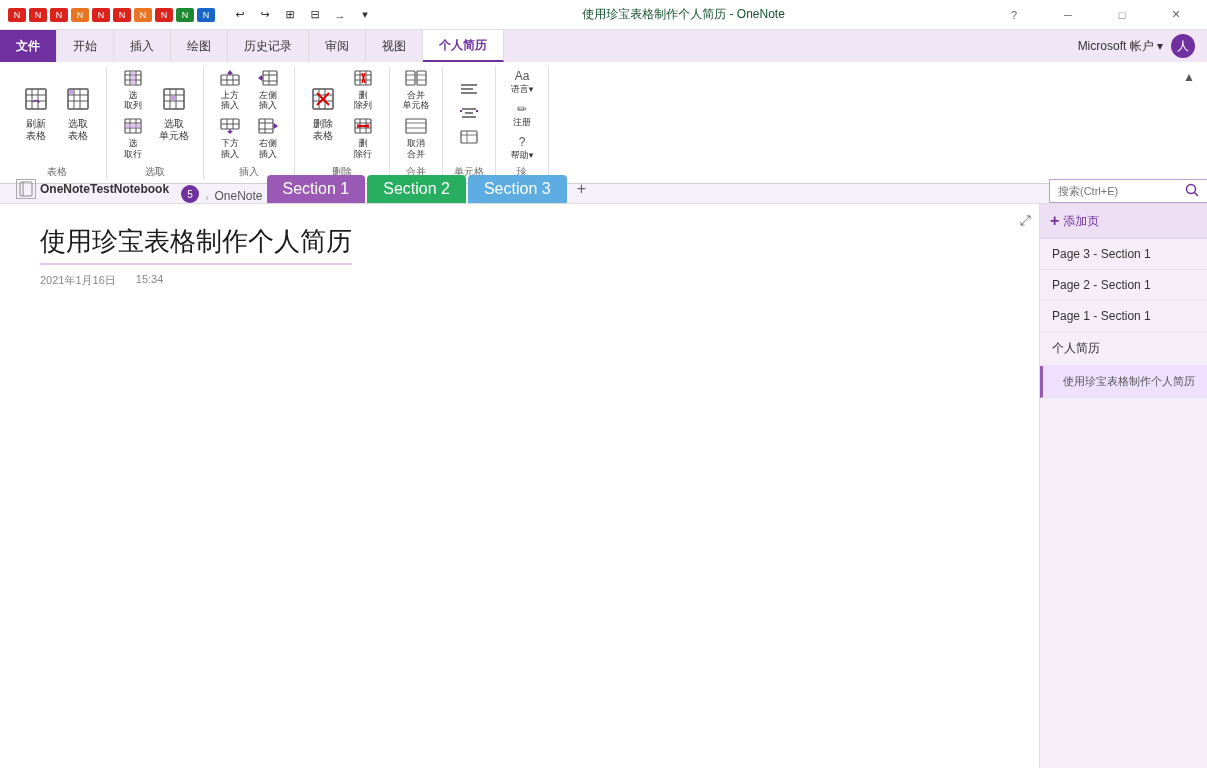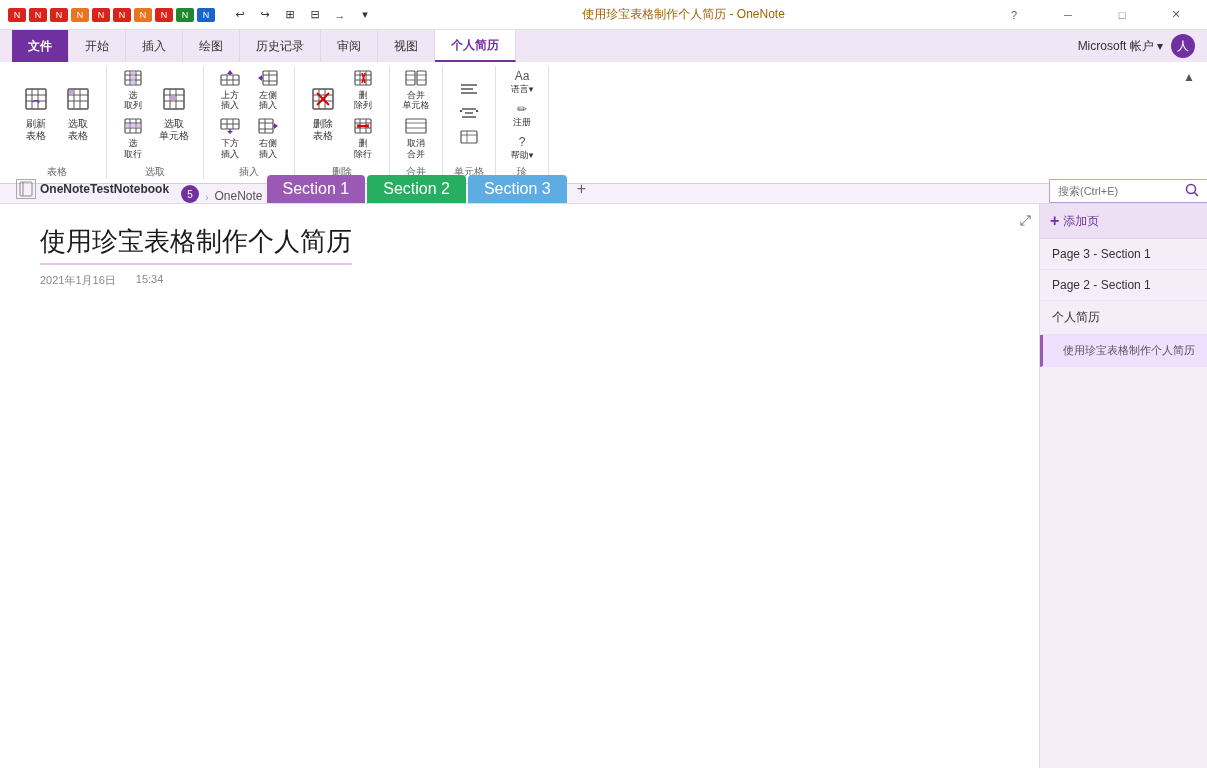--- a/index.html
+++ b/index.html
@@ -15,31 +15,31 @@
       padding: 0 8px;
       border-bottom: 1px solid #e0e0e0;
     }
     .title-bar-left { display: flex; align-items: center; gap: 4px; }
     .title-bar-icons { display: flex; gap: 2px; }
     .title-icon { width: 18px; height: 14px; border-radius: 2px; display: flex; align-items: center; justify-content: center; font-size: 9px; }
     .title-icon.red { background: #d9231c; color: white; }
     .title-icon.orange { background: #e97421; color: white; }
     .title-icon.green { background: #1e8731; color: white; }
     .title-icon.blue { background: #1964c8; color: white; }
-    .title-bar-center { font-size: 12px; color: #a16207; }
+    .title-bar-center { font-size: 12px; color: #14532d; }
     .title-bar-right { display: flex; gap: 8px; align-items: center; }
     .title-btn { width: 46px; height: 30px; display: flex; align-items: center; justify-content: center; cursor: pointer; font-size: 11px; color: #666; }
 
     
     .quick-access { display: flex; align-items: center; gap: 3px; }
     .qa-btn { width: 22px; height: 22px; display: flex; align-items: center; justify-content: center; cursor: pointer; border-radius: 2px; font-size: 11px; color: #333; }
 
     
     .ribbon { background: #ffffff; border-bottom: 1px solid #d0d0d0; }
-    .ribbon-tabs { display: flex; background: #f0e6f5; height: 32px; padding-left: 12px; }
+    .ribbon-tabs { display: flex; background: #f0e6f5; height: 32px; }
     .ribbon-tab {
       padding: 0 16px;
       display: flex; align-items: center;
       cursor: pointer;
       font-size: 12px;
       color: #333;
       border-right: 1px solid #ddd;
     }
     .ribbon-tab.active { background: #ffffff; color: #7030a0; font-weight: bold; border-bottom: 2px solid #7030a0; }
     .ribbon-tab.file { background: #7030a0; color: white; font-weight: bold; }
@@ -507,17 +507,18 @@
   </div>
 
   <div class="right-panel">
     <div class="add-page-btn">
       <span style="font-size:16px; color:#7030a0; font-weight:bold;">+</span>
       <span>添加页</span>
     </div>
     <div class="page-list">
       <div class="page-item">Page 3 - Section 1</div>
       <div class="page-item">Page 2 - Section 1</div>
+      <div class="page-item">Page 1 - Section 1</div>
       <div class="page-item">个人简历</div>
       <div class="page-item sub selected">使用珍宝表格制作个人简历</div>
     </div>
   </div>
 </div>
 
 </body></html>

